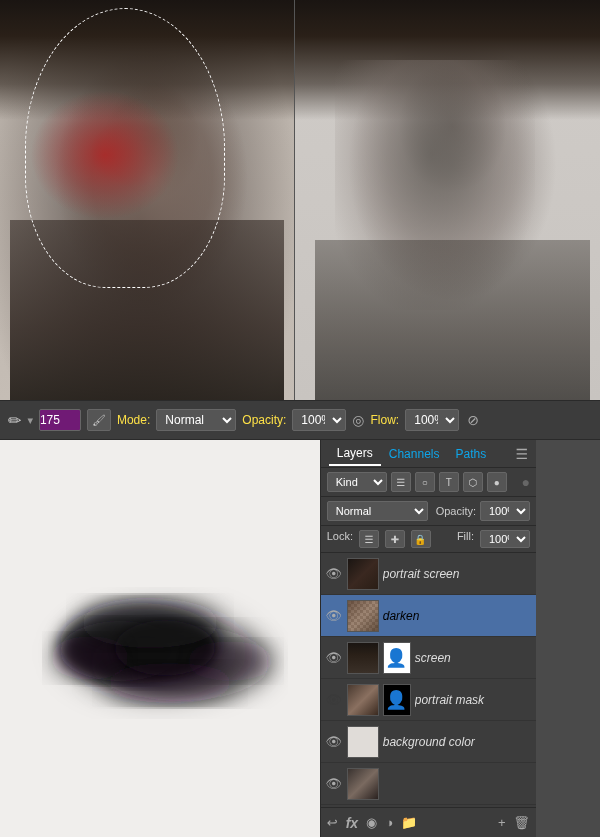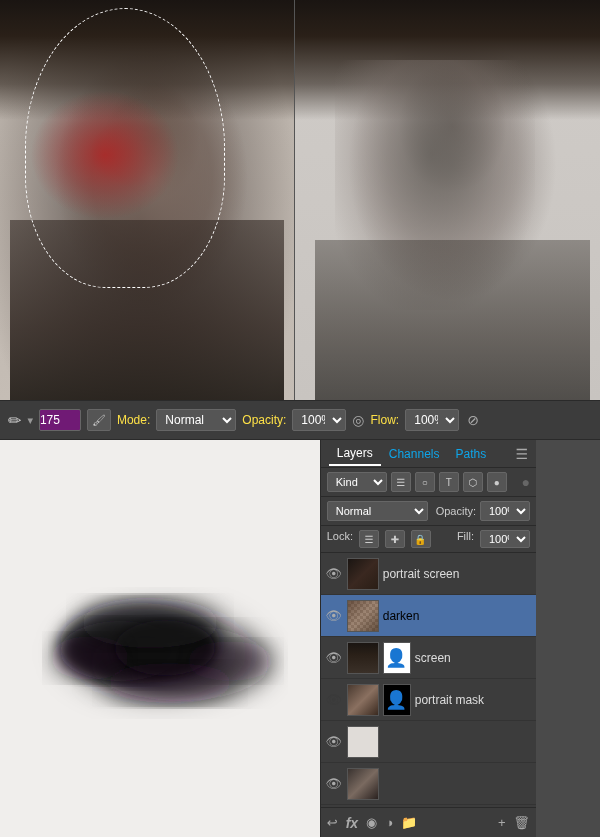--- a/index.html
+++ b/index.html
@@ -392,20 +392,21 @@
       position: relative;
     }
 
     .layer-name {
       font-size: 12px;
       color: #ddd;
       flex: 1;
       white-space: nowrap;
       overflow: hidden;
       text-overflow: ellipsis;
+      font-style: italic;
     }
 
     .layer-item.selected .layer-name { color: #000000; }
 
     
     .thumb-portrait-screen {
       background: linear-gradient(135deg, #1a1512 0%, #3a2a22 50%, #2a1e18 100%);
     }
 
     .thumb-forest {
@@ -657,20 +658,21 @@
           <span style="font-size:18px;color:#fff;">👤</span>
         </div>
         <span class="layer-name">portrait mask</span>
       </div>
 
       <div class="layer-item">
         <div class="layer-visibility">👁</div>
         <div class="layer-thumb thumb-bg-color">
           <div style="width:100%;height:100%;background:#e0dcd8;"></div>
         </div>
+        <span class="layer-name">background color</span>
       </div>
 
       <div class="layer-item">
         <div class="layer-visibility">👁</div>
         <div class="layer-thumb thumb-portrait">
           <div style="width:100%;height:100%;background:linear-gradient(135deg,#3a3330 0%,#7a6a60 50%,#2a2220 100%);"></div>
         </div>
       </div>
 
     </div>

